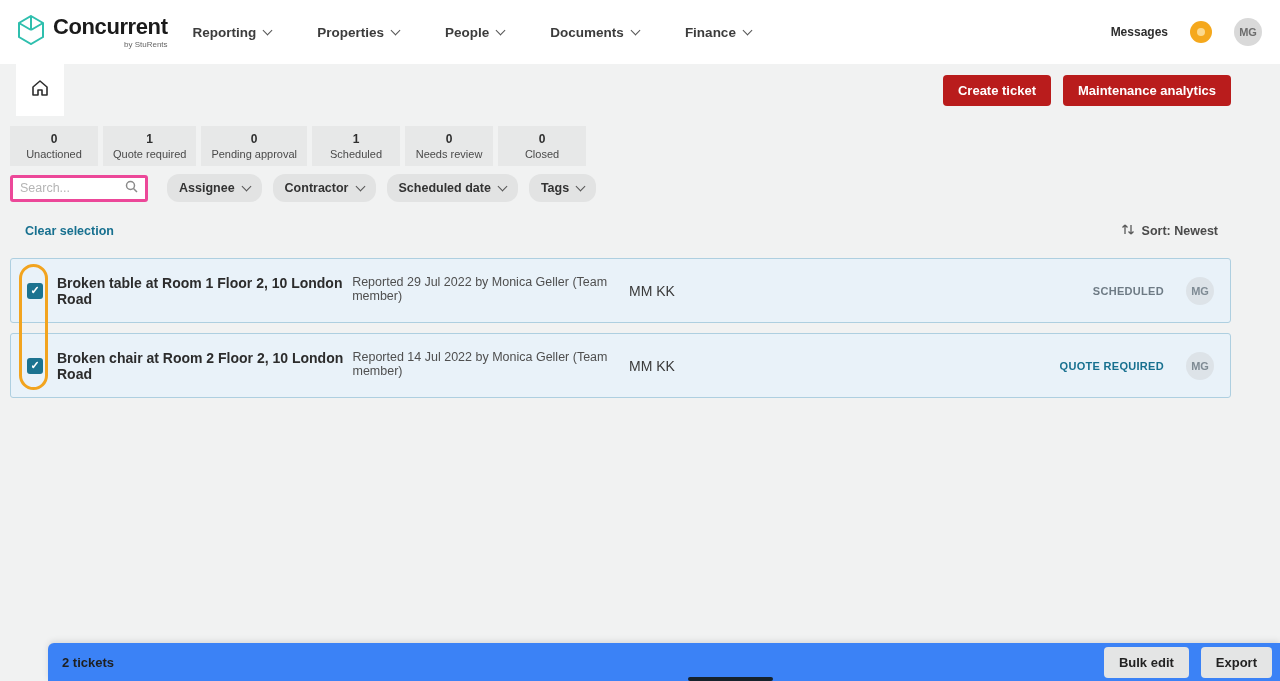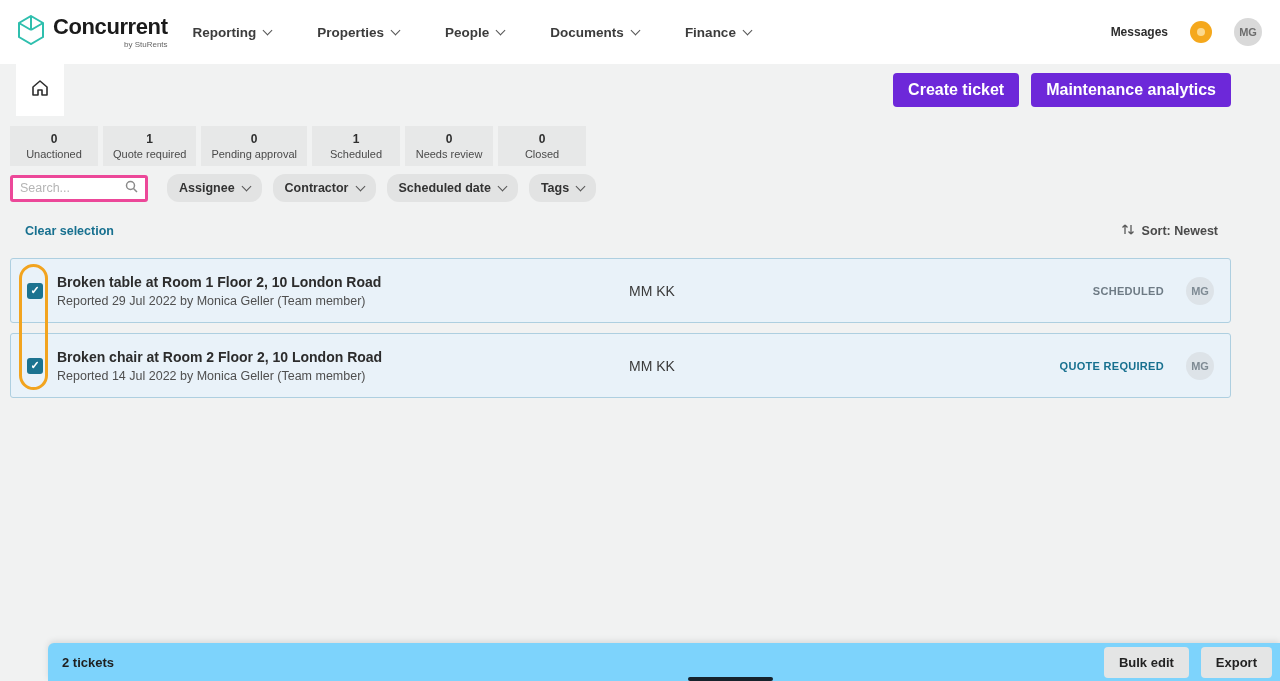--- a/index.html
+++ b/index.html
@@ -25,22 +25,22 @@
   .messages { font-size:12px; font-weight:bold; color:#2e2e2e; cursor:pointer; }
   .orange-icon { width:22px; height:22px; border-radius:50%; background:#f5a81c; position:relative; cursor:pointer; }
   .orange-icon::after { content:""; position:absolute; left:7px; top:7px; width:8px; height:8px; border-radius:50%; background:#fcd98d; }
   .avatar-top { width:28px; height:28px; border-radius:50%; background:#d9d9d9; color:#6d6d6d;
     font-size:11px; font-weight:bold; display:flex; align-items:center; justify-content:center; cursor:pointer; }
 
   
   .tab-row { height:52px; display:flex; align-items:center; padding:0 49px 0 16px; }
   .home-tab { width:48px; height:52px; background:#fff; display:flex; align-items:center; justify-content:center; cursor:pointer; }
   .tab-actions { margin-left:auto; display:flex; gap:12px; }
-  .action-btn { background:#6d28d9; color:#fff; border:none; font-family:inherit;
-    font-size:16px; font-weight:bold; padding:8px 15px; border-radius:4px; cursor:pointer;text-align:center; }
+  .action-btn { background:#b91c1c; color:#fff; border:none; font-family:inherit;
+    font-size:13px; font-weight:bold; padding:8px 15px; border-radius:4px; cursor:pointer;text-align:center; }
 
   
   .chips { display:flex; gap:5px; padding:10px 0 0 10px; }
   .chip { background:#e7e8e8; min-width:88px; padding:6px 10px; text-align:center; cursor:pointer; }
   .chip-count { font-size:12px; font-weight:bold; color:#2f2f2f; }
   .chip-label { font-size:11px; color:#4a4a4a; margin-top:2px; }
 
   
   .filter-row { display:flex; align-items:center; gap:11px; padding:8px 0 0 10px; }
   .search-box { width:138px; height:27px; background:#fff; border:3px solid #ec4899; border-radius:3px;
@@ -54,34 +54,34 @@
   .list-controls { display:flex; align-items:center; margin-top:20px; padding:0 62px 0 25px; }
   .clear-selection { color:#17708f; font-weight:bold; font-size:12.5px; cursor:pointer; }
   .sort { margin-left:auto; display:flex; align-items:center; gap:7px; font-size:12.5px; font-weight:bold; color:#4a4a4a; cursor:pointer;text-align:right; }
 
   
   .tickets { margin:18px 49px 0 10px; }
   .ticket { background:#e9f2f9; border:1px solid #aecfe0; border-radius:3px; height:65px;
     display:flex; align-items:center; padding:0 16px; margin-bottom:10px; cursor:pointer; }
   .checkbox { width:16px; height:16px; min-width:16px; background:#1c7390; border-radius:3px;
     display:flex; align-items:center; justify-content:center; color:#fff; font-size:11px; font-weight:bold; margin-right:14px; cursor:pointer; }
-  .ticket-main { width:572px; display:flex; flex-direction:column; gap:4px; }
+  .ticket-main { width:572px; display:flex; flex-direction:row; gap:4px; }
   .ticket-title { font-size:14px; font-weight:bold; color:#2c2c2c; }
   .ticket-sub { font-size:12.5px; color:#4f4f4f; }
   .ticket-tags { font-size:14px; color:#3a3a3a; }
   .ticket-status { margin-left:auto; font-size:11px; font-weight:bold; letter-spacing:0.3px; margin-right:22px; }
   .avatar-row { width:28px; height:28px; border-radius:50%; background:#dde3e8; color:#7f8b94;
     font-size:11px; font-weight:bold; display:flex; align-items:center; justify-content:center; }
 
   
   .annotation { position:absolute; left:19px; top:264px; width:29px; height:126px;
     border:3px solid #f2a41f; border-radius:16px; pointer-events:none; }
 
   
-  .footer { position:absolute; bottom:0; left:48px; right:0; height:38px; background:#7dd3fc;
+  .footer { position:absolute; bottom:0; left:48px; right:0; height:38px; background:#3b82f6;
     box-shadow:0 -2px 6px rgba(0,0,0,0.10); border-top-left-radius:6px;
     display:flex; align-items:center; padding:0 8px 0 14px; }
   .footer-count { font-size:13px; font-weight:bold; color:#1f1f1f; }
   .footer-actions { margin-left:auto; display:flex; gap:12px; }
   .footer-btn { background:#e4e5e5; border:none; font-family:inherit; font-size:13px; font-weight:bold;
     color:#222; padding:8px 15px; border-radius:4px; cursor:pointer; }
 
   .hscroll-thumb { position:absolute; bottom:0; left:688px; width:85px; height:4px; background:#16222b; border-radius:2px; }
 </style>
 </head>

